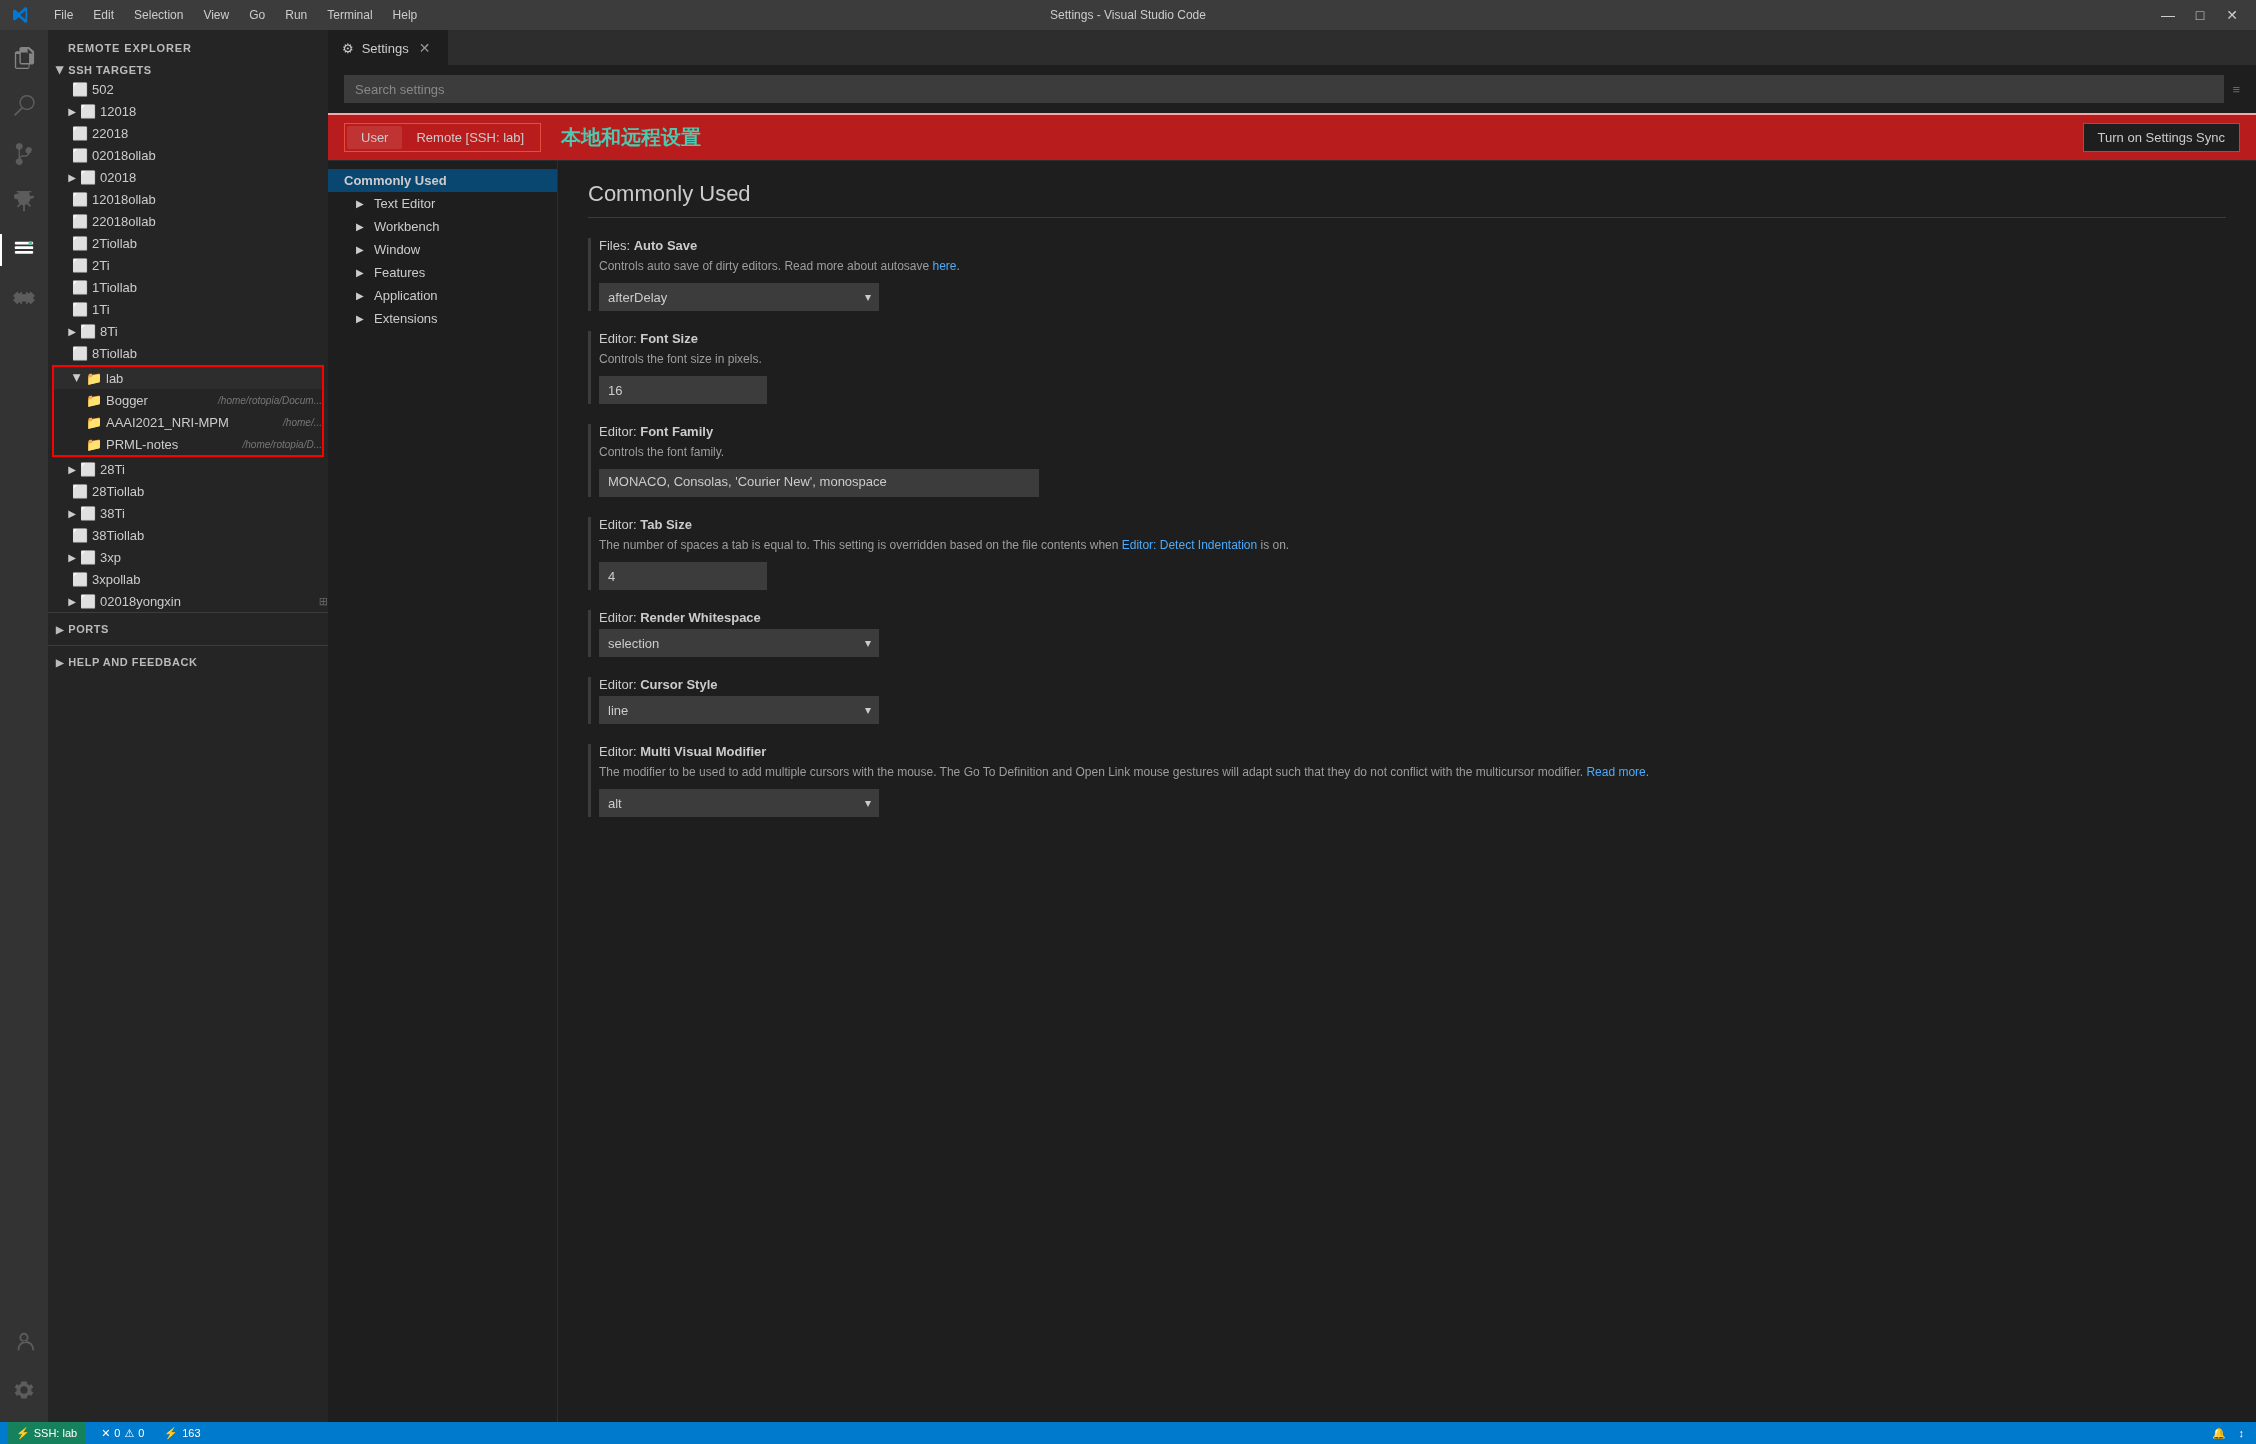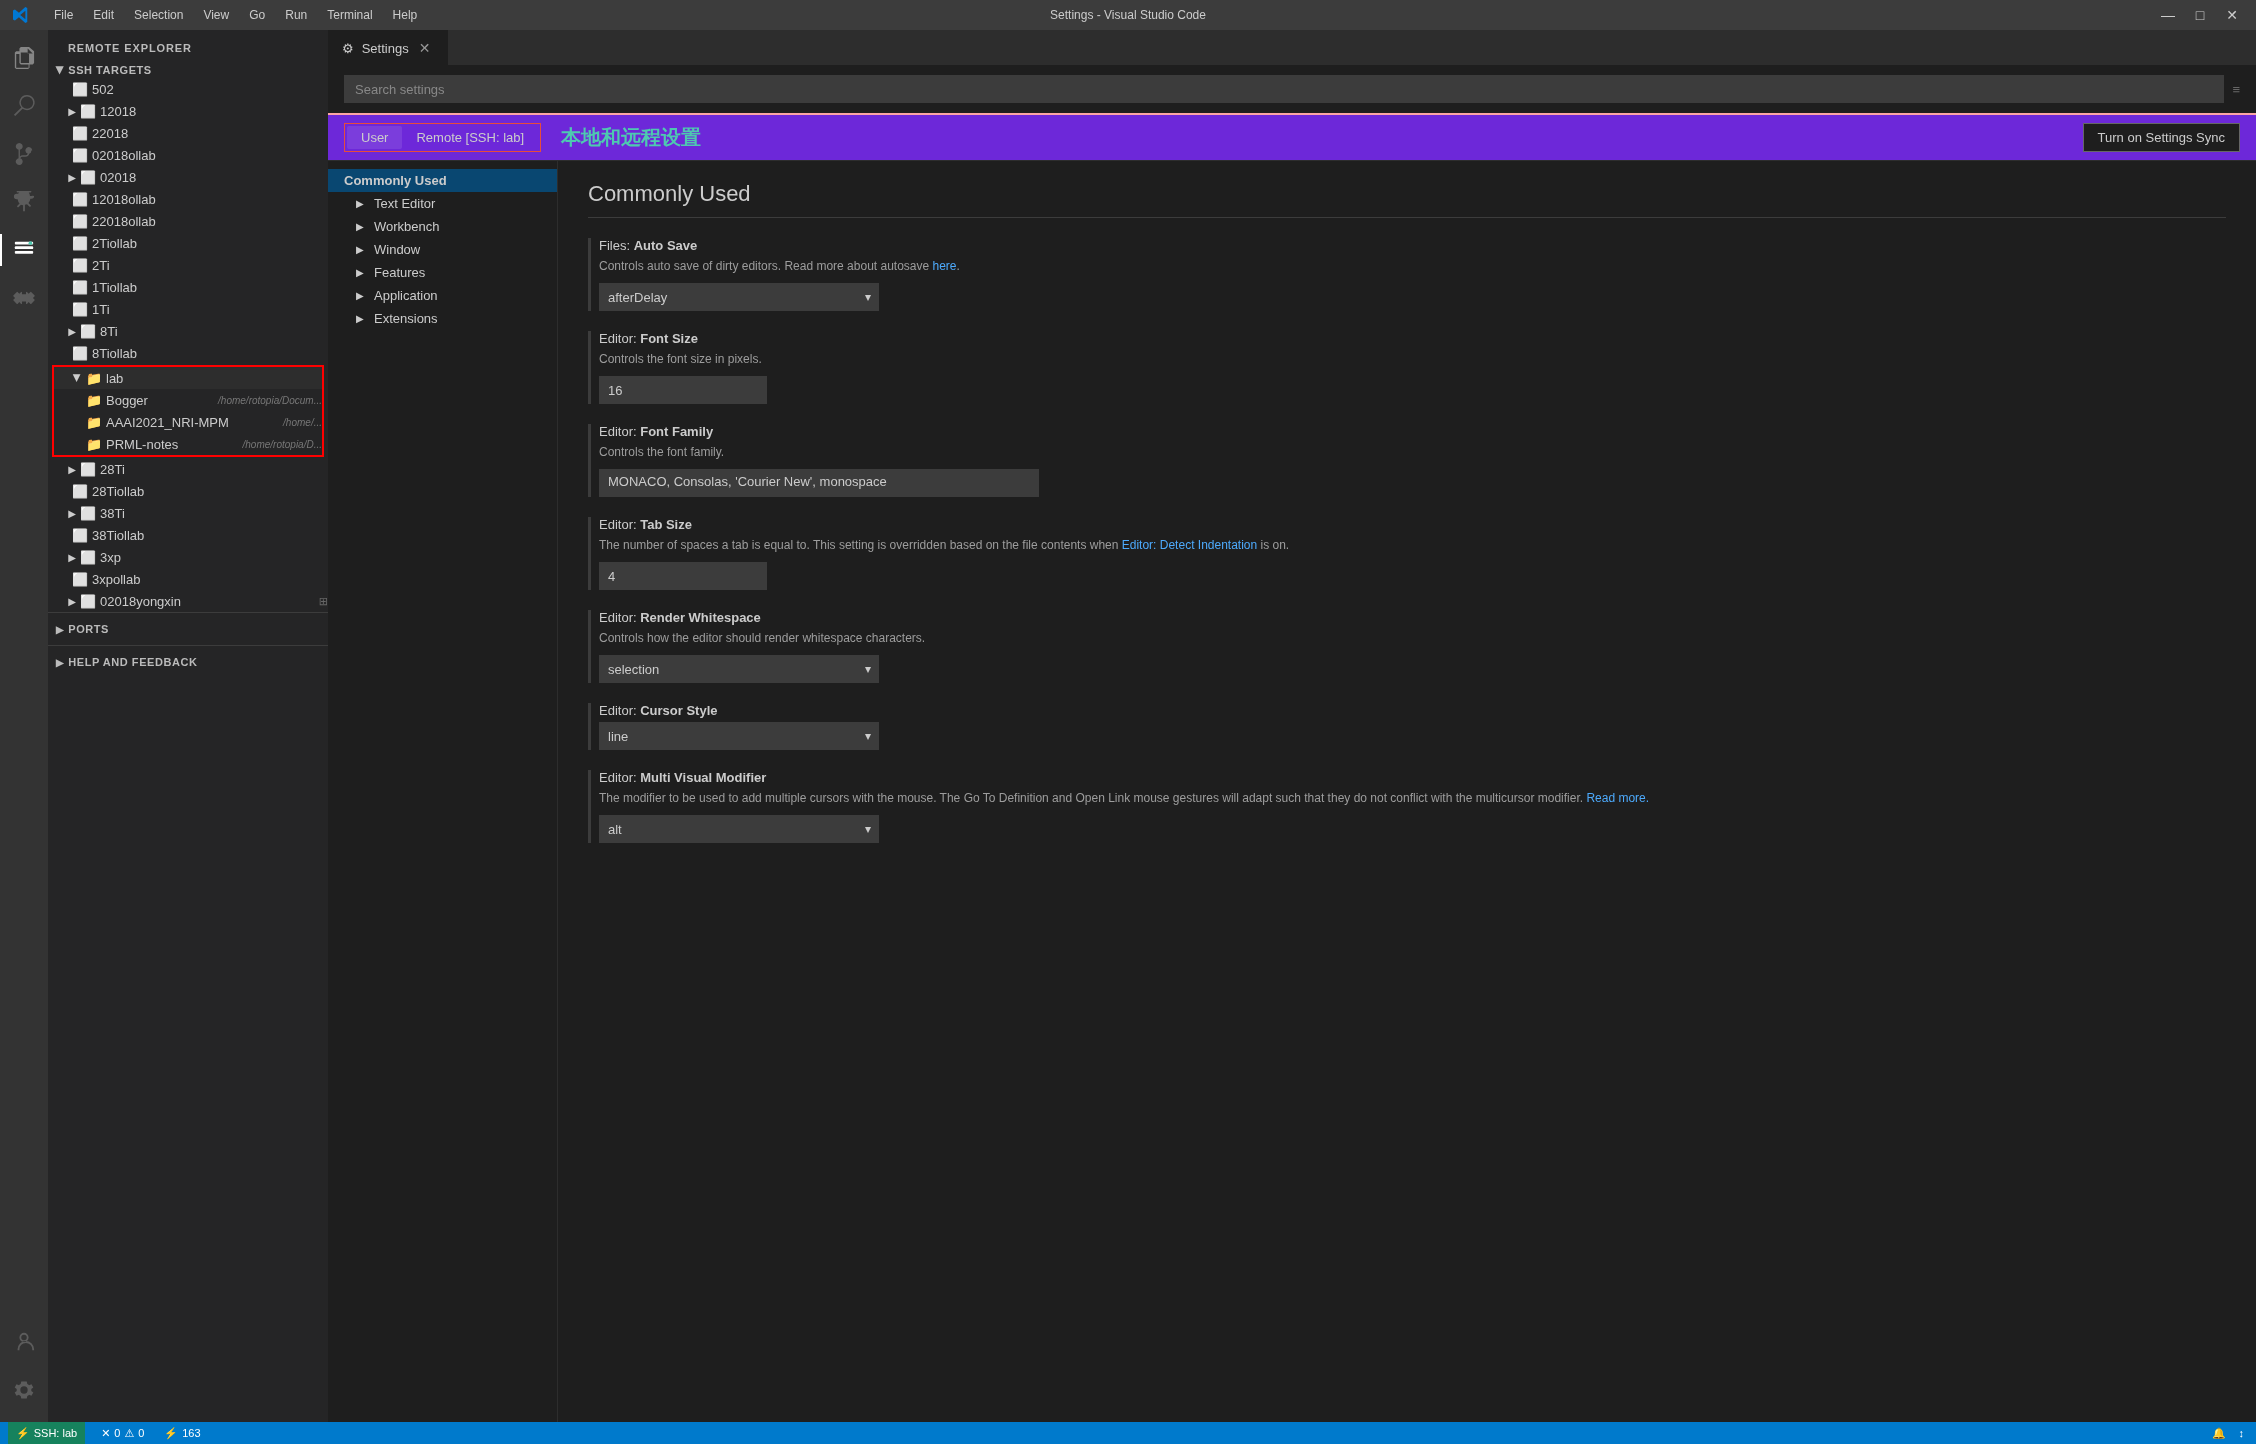--- a/index.html
+++ b/index.html
@@ -274,21 +274,21 @@
       outline: none;
       height: 28px;
     }
     .settings-search-input::placeholder { color: #888; }
 
     .settings-header {
       display: flex;
       align-items: center;
       justify-content: space-between;
       padding: 8px 16px;
-      background: #6d28d9;
+      background: #b91c1c;
       flex-shrink: 0;
       border-bottom: 1px solid #2d2d2d;
     }
     .settings-tabs {
       display: flex;
       gap: 0;
       border: 1px solid #e74c3c;
       padding: 2px;
     }
     .settings-tab {
@@ -791,21 +791,20 @@
             <div class="setting-desc">
               The number of spaces a tab is equal to. This setting is overridden based on the file contents when <a href="#">Editor: Detect Indentation</a> is on.
             </div>
             <input type="text" class="setting-input" value="4" style="">
           </div>
 
           <div class="setting-item">
             <div class="setting-label">
               Editor: <strong>Render Whitespace</strong>
             </div>
-            <div class="setting-desc">Controls how the editor should render whitespace characters.</div>
             <div class="setting-select-wrapper">
               <select class="setting-select">
                 <option>selection</option>
                 <option>none</option>
                 <option>boundary</option>
                 <option>trailing</option>
                 <option>all</option>
               </select>
             </div>
           </div>

